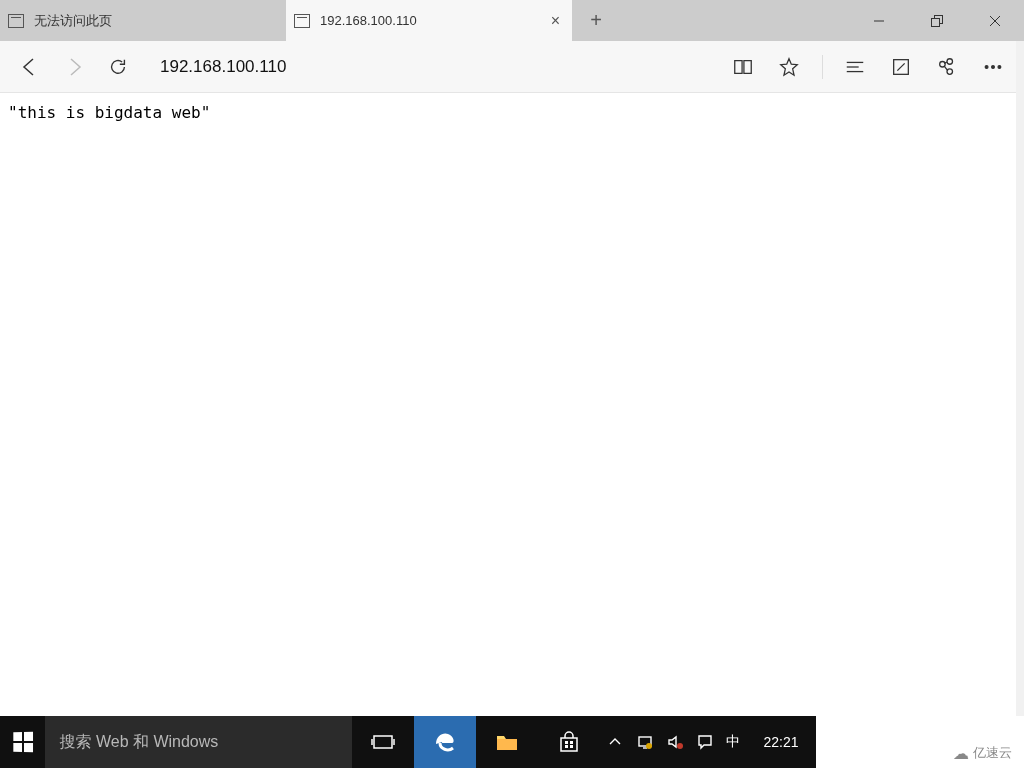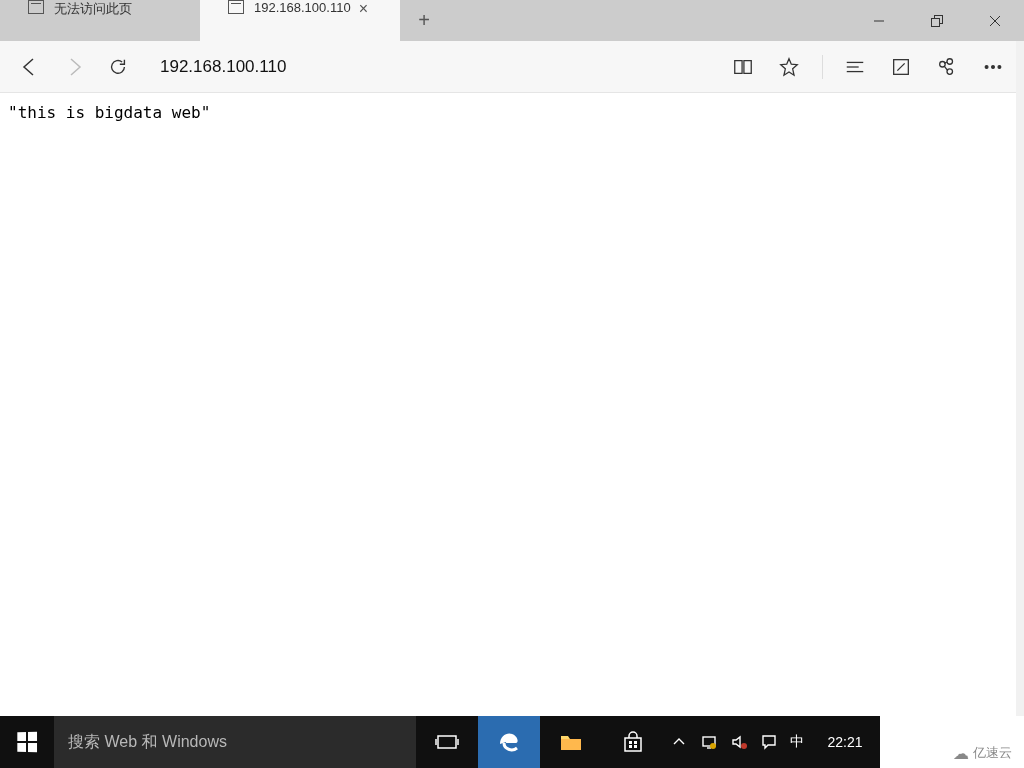--- a/index.html
+++ b/index.html
@@ -1,20 +1,20 @@
 <!DOCTYPE html>
 <html><head>
 <meta charset="utf-8">
 <style>
   * { margin:0; padding:0; box-sizing:border-box; }
   html,body { width:1024px; height:768px; font-family:"Segoe UI","Microsoft YaHei",sans-serif; overflow:hidden; background:#fff; }
 
   
   .tabstrip { height:41px; background:#cccccc; display:flex; align-items:stretch; }
-  .tab { width:200px; display:flex; padding:0 28px; font-size:13px; color:#333; position:relative; }
+  .tab { width:286px; display:flex; align-items:center; padding:0 8px; font-size:13px; color:#333; position:relative; }
   .tab.active { background:#f7f7f7; }
   .tab .page-ic { width:16px; height:14px; border:1px solid #555; margin-right:10px; position:relative; flex-shrink:0; }
   .tab .page-ic::before { content:""; position:absolute; left:2px; right:2px; top:2px; height:1px; background:#555; }
   .tab-text { flex:1; white-space:nowrap; overflow:hidden; text-overflow:ellipsis; }
   .tab .close { font-size:16px; color:#555; padding:0 4px; }
   .newtab { width:48px; display:flex; align-items:center; justify-content:center; font-size:20px; color:#555; }
 
   .wincontrols { margin-left:auto; display:flex; }
   .wc { width:58px; display:flex; align-items:center; justify-content:center; color:#333; }
   .wc svg { width:12px; height:12px; }
@@ -35,21 +35,21 @@
   .tbicon { width:46px; height:52px; display:flex; align-items:center; justify-content:center; color:#333; }
   .tbicon svg { width:22px; height:22px; stroke:currentColor; stroke-width:1.4; fill:none; }
   .tbicon.sep { width:20px; }
   .sep-line { width:1px; height:24px; background:#ddd; }
 
   
   .page { height:623px; background:#fff; padding:10px 8px; font-family:"SimSun","NSimSun",monospace; font-size:16px; color:#000; overflow:auto; position:relative; }
   .scrollbar-v { position:fixed; right:0; top:41px; width:8px; height:675px; background:#f1f1f1; }
 
   
-  .taskbar { position:fixed; bottom:0; left:0; width:880px; height:52px; background:#101010; display:flex; color:#fff; z-index:5; }
+  .taskbar { position:fixed; bottom:0; left:0; width:816px; height:52px; background:#101010; display:flex; color:#fff; z-index:5; }
   .start { width:60px; display:flex; align-items:center; justify-content:center; }
   .winlogo { width:20px; height:20px; display:grid; grid-template-columns:1fr 1fr; grid-template-rows:1fr 1fr; gap:2px; transform:perspective(100px) rotateY(-10deg); }
   .winlogo span { background:#fff; }
   .search { width:400px; display:flex; align-items:center; padding-left:14px; background:#2b2b2b; font-size:16px; color:#b8b8b8; }
   .taskicons { display:flex; }
   .tki { width:62px; display:flex; align-items:center; justify-content:center; position:relative; }
   .tki.active { background:#2b6cb0; }
   .tki.active .edge { filter:none; }
   .tki svg { width:26px; height:26px; }
   .tray { margin-left:auto; display:flex; align-items:center; }

